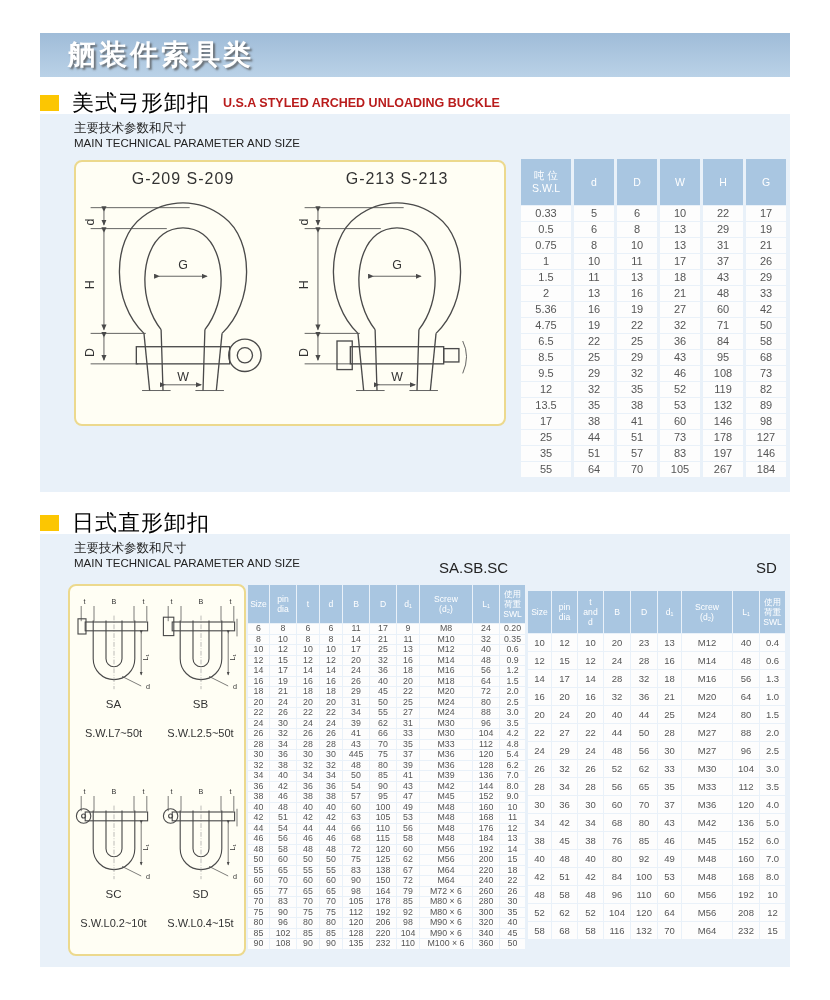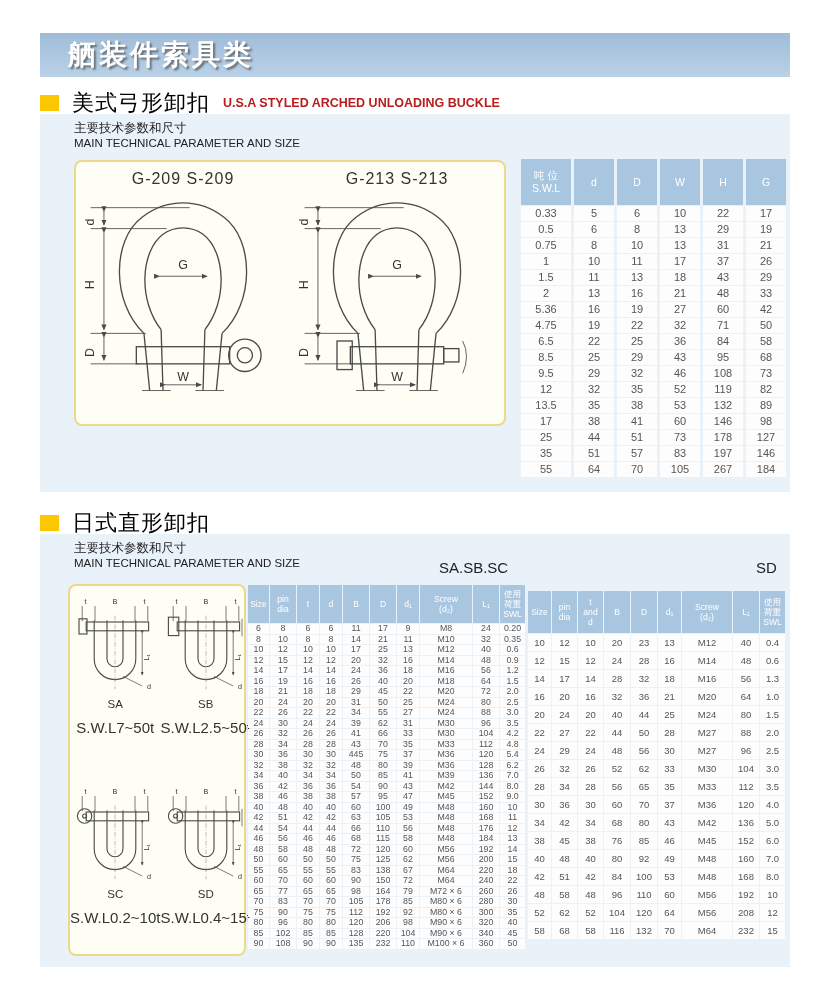--- a/index.html
+++ b/index.html
@@ -29,21 +29,21 @@
   .param-en{font-size:11.5px;color:#222;}
   
   .diag-box{position:absolute;background:#fffef4;border:2px solid #ecd98d;border-radius:8px;box-sizing:border-box;}
   #diag1{left:34px;top:46px;width:432px;height:266px;display:flex;}
   .fig1{width:50%;display:flex;flex-direction:column;align-items:center;}
   .fig1-title{font-size:16px;color:#333;margin-top:8px;letter-spacing:1px;}
   #diag2{left:28px;top:50px;width:178px;height:372px;display:grid;
          grid-template-columns:1fr 1fr;padding-top:10px;row-gap:22px;}
   .fig2{display:flex;flex-direction:column;align-items:center;}
   .fig2-cap{font-size:11.5px;color:#333;margin-top:2px;}
-  .fig2-swl{font-size:15px;color:#333;margin-top:9px;}
+  .fig2-swl{font-size:11px;color:#333;margin-top:17px;}
   svg{display:block;}
   .ln{stroke:#4a4a4a;stroke-width:1.4;fill:none;}
   .thin{stroke:#4a4a4a;stroke-width:0.9;fill:none;}
   .dash{stroke:#8a8a8a;stroke-width:0.7;fill:none;stroke-dasharray:6 2 1 2;}
   .dimtxt{font-size:13px;fill:#333;font-family:"Liberation Sans","DejaVu Sans",sans-serif;}
   .dimtxt-sm{font-size:9px;fill:#333;font-family:"Liberation Sans","DejaVu Sans",sans-serif;}
   
   table{border-collapse:separate;position:absolute;background:transparent;}
   th{background:#a9c6e1;color:#fff;font-weight:normal;text-align:center;
      vertical-align:middle;white-space:pre-line;}

